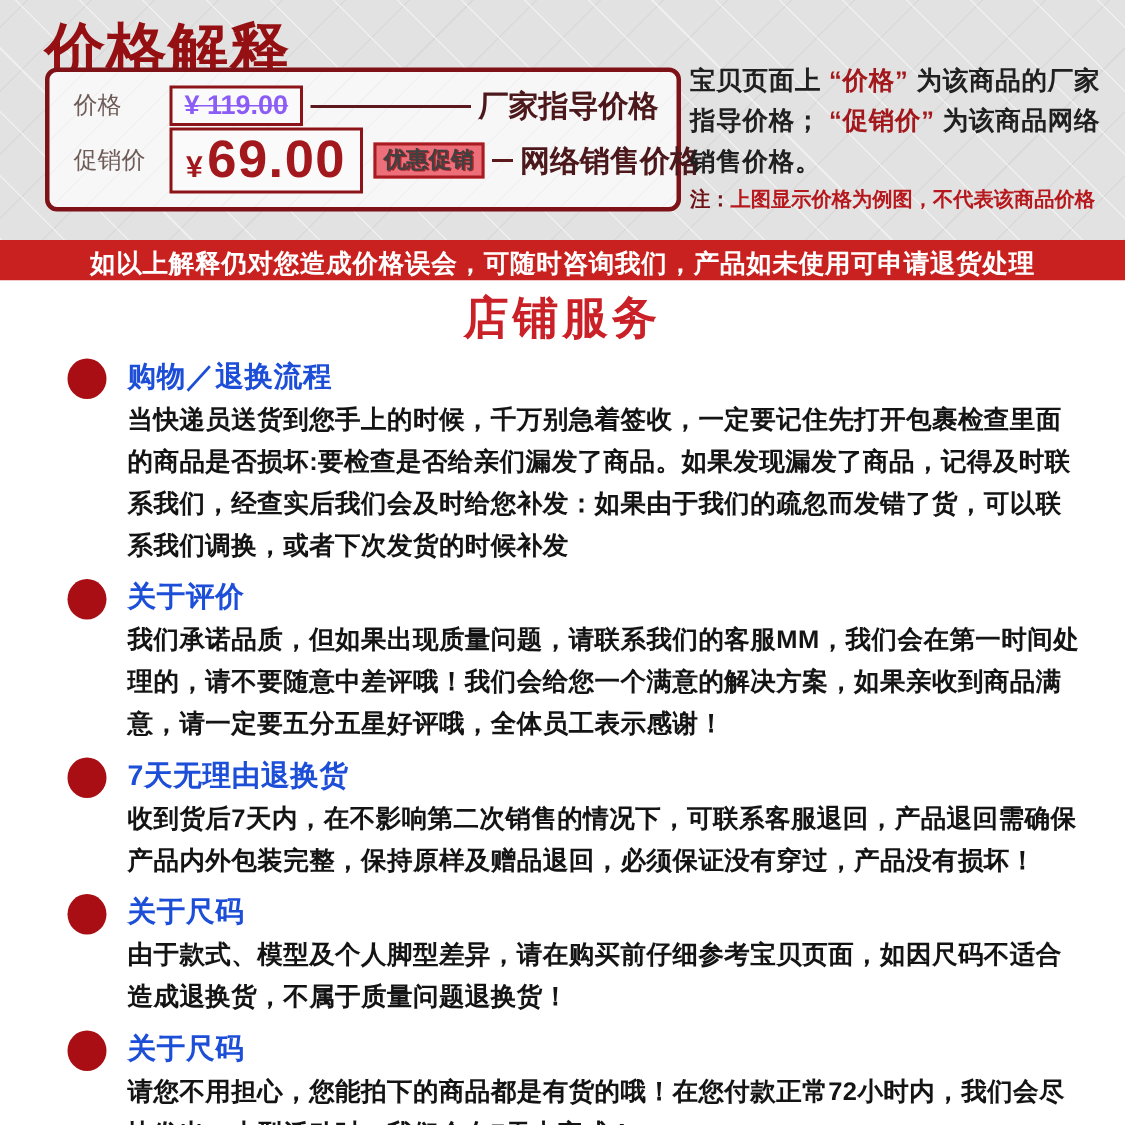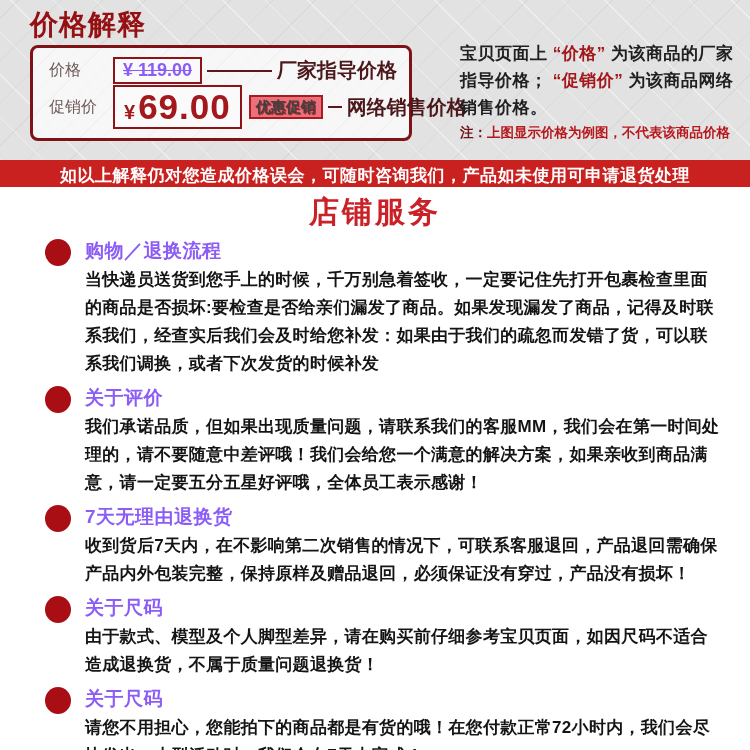--- a/index.html
+++ b/index.html
@@ -13,24 +13,24 @@
   
   .top {
     position:relative; width:750px; height:160px;
     background-color:#e3e2e2;
     background-image:
       repeating-linear-gradient(45deg, rgba(255,255,255,.45) 0, rgba(255,255,255,.45) 1px, transparent 1px, transparent 30px),
       repeating-linear-gradient(-45deg, rgba(210,208,208,.5) 0, rgba(210,208,208,.5) 1px, transparent 1px, transparent 30px);
   }
   .main-title {
     position:absolute; left:30px; top:6px;
-    font-size:28px; font-weight:bold; color:#941013; letter-spacing:1px;
+    font-size:40px; font-weight:bold; color:#941013; letter-spacing:1px;
   }
   .price-box {
-    position:absolute; left:30px; top:45px; width:382px; height:96px;
+    position:absolute; left:30px; top:45px; width:424px; height:96px;
     border:3px solid #7e1217; border-radius:8px;
     background-color:#f8f7f7;
     background-image:
       repeating-linear-gradient(135deg, rgba(0,0,0,.025) 0, rgba(0,0,0,.025) 1px, transparent 1px, transparent 16px);
     padding:9px 12px 9px 16px;
     display:flex; flex-direction:column; justify-content:space-between;
   }
   .p-row { display:flex; align-items:center; }
   .p-label { width:64px; font-size:16px; color:#6e5c59; flex:0 0 auto; }
   .strike-box { border:2px solid #8c1318; background:#fbfafa; padding:1px 8px; flex:0 0 auto; }
@@ -68,21 +68,21 @@
   .services { padding-top:5px; background:#fff; }
   .svc-title {
     text-align:center; font-size:30px; font-weight:bold; color:#ca2027;
     letter-spacing:3px; margin-bottom:5px;
   }
   .svc-item { position:relative; padding:0 26px 0 85px; margin-bottom:7px; }
   .svc-dot {
     position:absolute; left:45px; top:1px;
     width:26px; height:27px; background:#a80e13; border-radius:50%;
   }
-  .svc-heading { font-size:19px; font-weight:bold; color:#8b5cf6; margin-bottom:2px; letter-spacing:0.5px; }
+  .svc-heading { font-size:19px; font-weight:bold; color:#1d4ed8; margin-bottom:2px; letter-spacing:0.5px; }
   .svc-body { font-size:17px; font-weight:bold; color:#141414; line-height:28px; letter-spacing:0.3px; }
 </style>
 </head>
 <body>
 
 <div class="page">
 
   <div class="top">
     <div class="main-title">价格解释</div>
 

